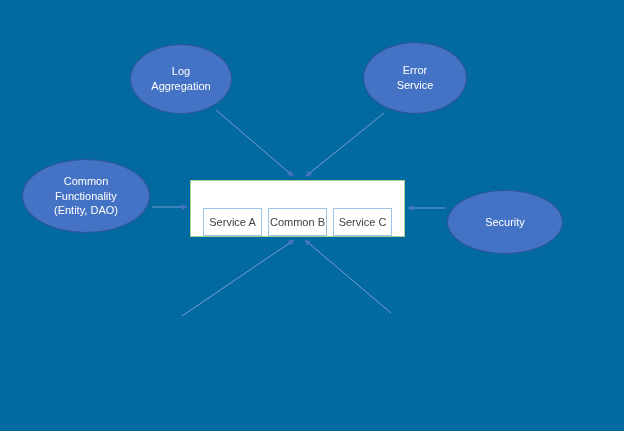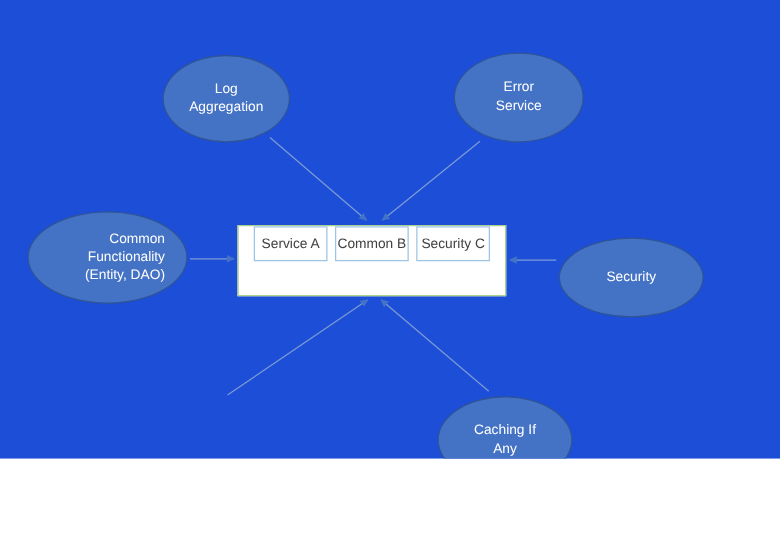--- a/index.html
+++ b/index.html
@@ -4,22 +4,22 @@
 <style>
   html, body {
     margin: 0;
     padding: 0;
     background: #ffffff;
     font-family: "Liberation Sans", sans-serif;
   }
   .canvas {
     position: relative;
     width: 624px;
-    height: 367px;
-    background: #1d4ed8;
+    height: 431px;
+    background: #0369a1;
     overflow: hidden;
   }
   .arrow-layer {
     position: absolute;
     left: 0; top: 0;
     width: 624px; height: 431px;
     pointer-events: none;
   }
   .node {
     position: absolute;
@@ -31,34 +31,34 @@
     align-items: center;
     justify-content: center;
     text-align: center;
     font-size: 11px;
     line-height: 1.35;
     box-sizing: border-box;
   }
   .node .label { width: 100%; }
   .node-log            { left: 130px; top: 44px;  width: 102px; height: 70px; padding: 0 16px; }
   .node-error          { left: 363px; top: 42px;  width: 104px; height: 72px; padding: 0 20px; }
-  .node-common         { left: 22px;  top: 169px; width: 128px; height: 74px; padding: 0 17px; text-align: right; }
+  .node-common         { left: 22px;  top: 159px; width: 128px; height: 74px; padding: 0 17px; }
   .node-security       { left: 447px; top: 190px; width: 116px; height: 64px; padding: 0 10px; }
   .node-configuration  { left: 82px;  top: 312px; width: 116px; height: 66px; padding: 0 10px; }
   .node-caching        { left: 350px; top: 317px; width: 108px; height: 70px; padding: 0 22px; }
 
   .services-container {
     position: absolute;
     left: 190px; top: 180px;
     width: 215px; height: 57px;
     border: 1.5px solid #A9D18E;
     background: #ffffff;
     box-sizing: border-box;
     display: flex;
-    align-items: flex-start;
+    align-items: flex-end;
     justify-content: space-between;
     padding: 0 12px;
   }
   .service-box {
     width: 59px;
     height: 28px;
     border: 1px solid #9DC3E6;
     background: #ffffff;
     box-sizing: border-box;
     display: flex;
@@ -98,23 +98,20 @@
 
   <div class="node node-common">
     <div class="label">Common Functionality (Entity, DAO)</div>
   </div>
 
   <div class="node node-security">
     <div class="label">Security</div>
   </div>
 
 
-  <div class="node node-caching">
-    <div class="label">Caching If Any</div>
-  </div>
 
   <div class="services-container">
     <div class="service-box">Service A</div>
     <div class="service-box">Common B</div>
-    <div class="service-box">Security C</div>
+    <div class="service-box">Service C</div>
   </div>
 
 </div>
 
 </body></html>

